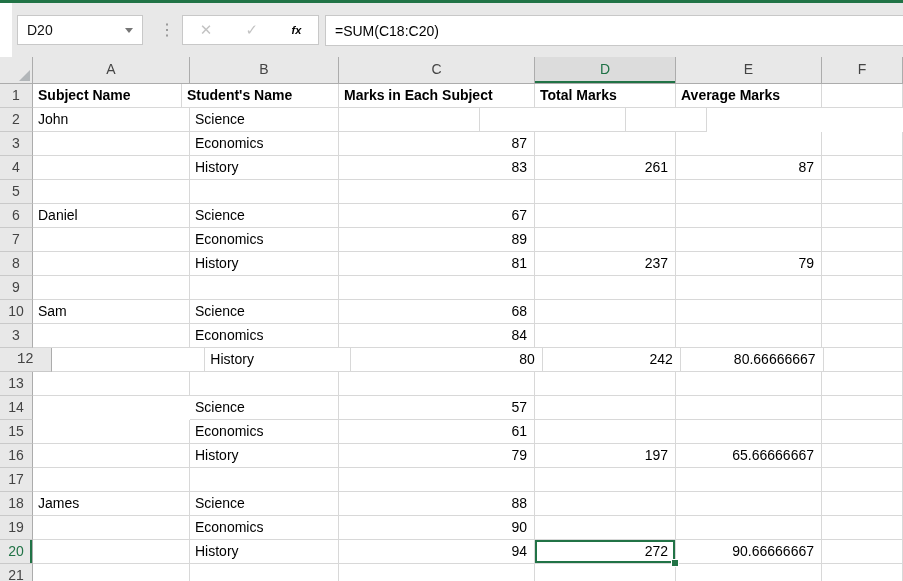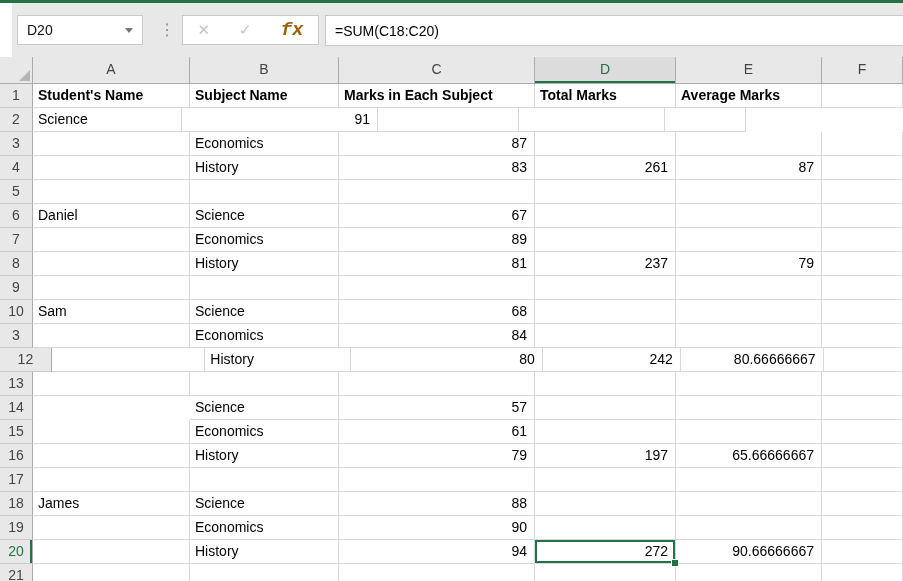--- a/index.html
+++ b/index.html
@@ -17,22 +17,22 @@
               display:flex; align-items:center; cursor:text; }
   .name-box .value { flex:1; padding-left:9px; font-size:14px; color:#111; }
   .nb-arrow { width:0; height:0; border-left:4px solid transparent; border-right:4px solid transparent;
               border-top:5px solid #767676; margin-right:9px; cursor:pointer; }
   .grip { position:absolute; left:147px; top:12px; height:30px; line-height:30px;
           color:#8c8c8c; font-size:16px; letter-spacing:0; }
   .fx-group { position:absolute; left:170px; top:12px; width:137px; height:30px;
               background:#fff; border:1px solid #C8C8C8; box-sizing:border-box;
               display:flex; align-items:center; justify-content:space-around; }
   .icon-dim { color:#C3C3C3; font-size:15px; cursor:default; }
-  .fx-icon { font-family:Liberation Mono, monospace; font-style:italic; font-weight:600;
-             color:#a16207; font-size:19px; cursor:pointer; }
+  .fx-icon { font-family:Liberation Sans, sans-serif; font-style:italic; font-weight:600;
+             color:#000000; font-size:11px; cursor:pointer; }
   .formula-bar { position:absolute; left:313px; top:12px; width:589px; height:31px;
                  background:#fff; border:1px solid #C8C8C8; box-sizing:border-box;
                  display:flex; align-items:center; cursor:text; }
   .formula-bar .ftext { padding-left:9px; font-size:14px; color:#000; white-space:pre; }
 
   
   .sheet { position:absolute; top:57px; left:0; width:903px; height:524px;
            overflow:hidden; background:#fff; }
   .hdr-row { display:flex; height:27px; }
   .corner { width:33px; height:27px; box-sizing:border-box; background:#E8E8E8;
@@ -88,31 +88,31 @@
         </div>
         <div class="col-h" style="width: 157px;">A</div>
         <div class="col-h" style="width: 149px;">B</div>
         <div class="col-h" style="width: 196px;">C</div>
         <div class="col-h sel" style="width: 141px;">D</div>
         <div class="col-h" style="width: 146px;">E</div>
         <div class="col-h" style="width: 81px;">F</div>
       </div>
       <div class="g-row">
         <div class="row-h" style="width: 33px;">1</div>
+        <div class="cell bold" style="width: 149px;">Subject Name</div>
         <div class="cell bold" style="width: 157px;">Student's Name</div>
-        <div class="cell bold" style="width: 149px;">Subject Name</div>
         <div class="cell bold" style="width: 196px;">Marks in Each Subject</div>
         <div class="cell bold" style="width: 141px;">Total Marks</div>
         <div class="cell bold" style="width: 146px;">Average Marks</div>
         <div class="cell bold" style="width: 81px;"></div>
       </div>
       <div class="g-row">
         <div class="row-h" style="width: 33px;">2</div>
-        <div class="cell" style="width: 149px;">Science</div>
-        <div class="cell num" style="width: 196px;">91</div>
+        <div class="cell" style="width: 157px;">John</div>
+        <div class="cell" style="width: 149px;">Science</div>
         <div class="cell" style="width: 141px;"></div>
         <div class="cell" style="width: 146px;"></div>
         <div class="cell" style="width: 81px;"></div>
       </div>
       <div class="g-row">
         <div class="row-h" style="width: 33px;">3</div>
         <div class="cell" style="width: 157px;"></div>
         <div class="cell" style="width: 149px;">Economics</div>
         <div class="cell num" style="width: 196px;">87</div>
         <div class="cell" style="width: 141px;"></div>
@@ -185,21 +185,21 @@
       <div class="g-row">
         <div class="row-h" style="width: 33px;">3</div>
         <div class="cell" style="width: 157px;"></div>
         <div class="cell" style="width: 149px;">Economics</div>
         <div class="cell num" style="width: 196px;">84</div>
         <div class="cell" style="width: 141px;"></div>
         <div class="cell" style="width: 146px;"></div>
         <div class="cell" style="width: 81px;"></div>
       </div>
       <div class="g-row">
-        <div class="row-h" style="width: 53px;">12</div>
+        <div class="row-h" style="width: 53px; font-family: Liberation Mono, monospace;">12</div>
         <div class="cell" style="width: 157px;"></div>
         <div class="cell" style="width: 149px;">History</div>
         <div class="cell num" style="width: 196px;">80</div>
         <div class="cell num" style="width: 141px;">242</div>
         <div class="cell num" style="width: 146px;">80.66666667</div>
         <div class="cell" style="width: 81px;"></div>
       </div>
       <div class="g-row">
         <div class="row-h" style="width: 33px;">13</div>
         <div class="cell" style="width: 157px;"></div>

